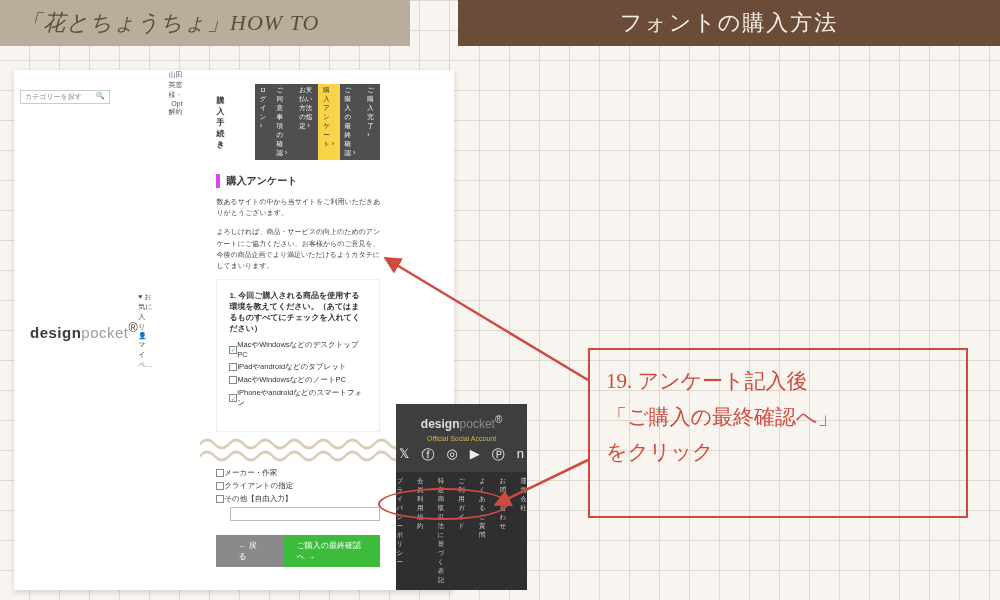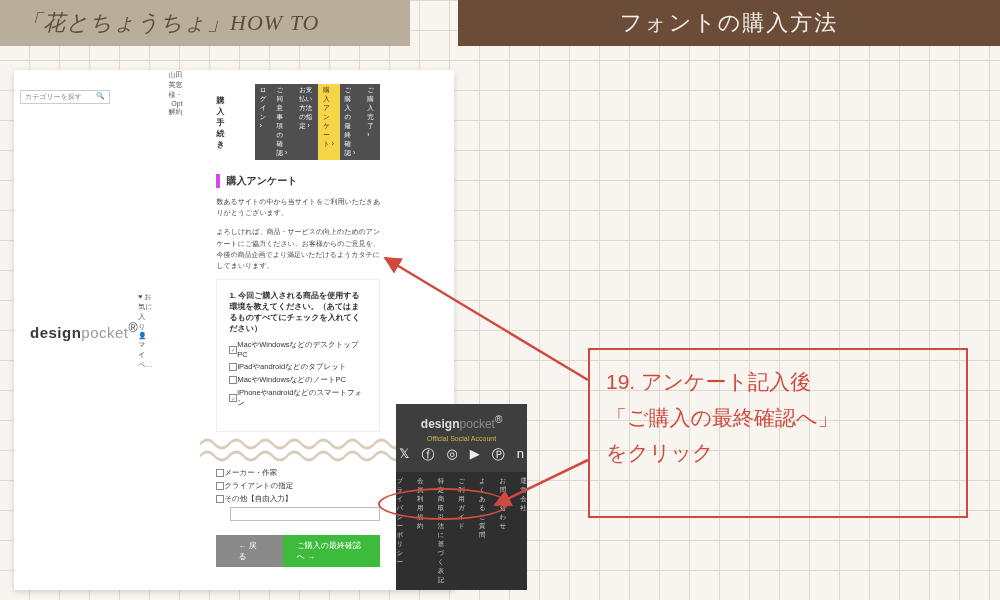--- a/index.html
+++ b/index.html
@@ -68,21 +68,21 @@
   .ss-soc-label { color: #d6b84a; font-size: 7px; margin: 4px 0; }
   .ss-icons { display: flex; justify-content: center; gap: 12px; font-size: 13px; margin: 4px 0 8px; color: #eee; }
   .ss-flinks { background: #2f2f2f; display: flex; justify-content: center; gap: 14px; font-size: 6.5px; padding: 5px 0; color: #ccc; }
   .oval { position: absolute; border: 2.5px solid #cf4a3e; border-radius: 50%; }
   .arrow-svg { position: absolute; pointer-events: none; }
   .callout {
     position: absolute; left: 588px; top: 348px;
     width: 380px; height: 170px;
     border: 2px solid #cf4a3e; background: rgba(255,255,255,0);
     padding: 14px 16px; color: #cf4a3e;
-    font-family: Liberation Sans, sans-serif;
+    font-family: Liberation Serif, serif;
     font-size: 21px; line-height: 1.7;
   }
 </style>
 </head>
 <body>
 
 <div class="header">
   <div class="header-left">「花とちょうちょ」HOW TO</div>
   <div class="header-right">フォントの購入方法</div>
 </div>

